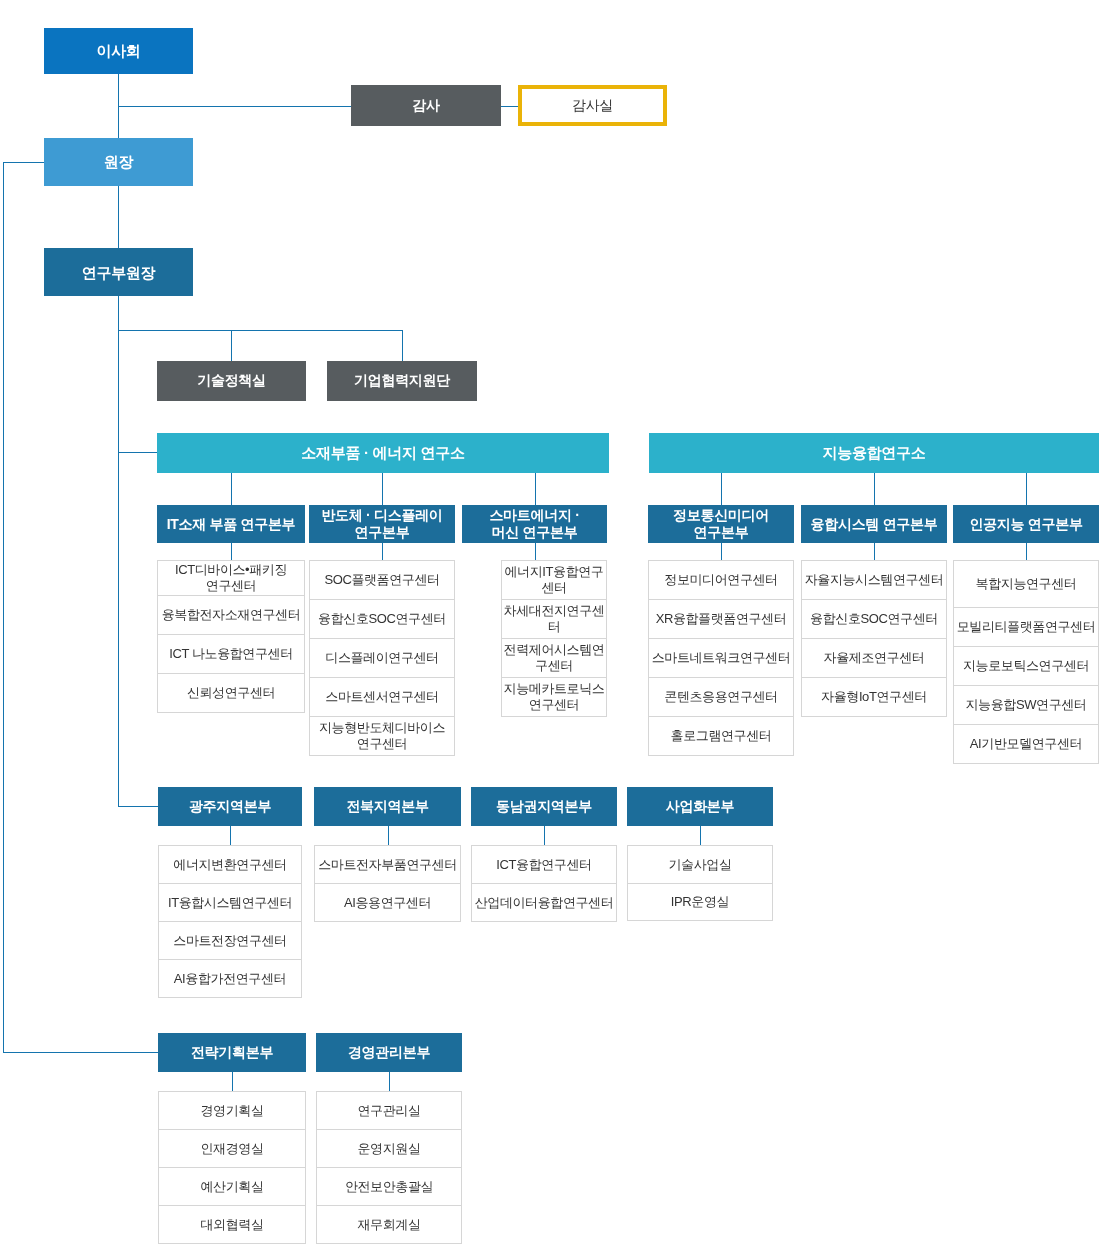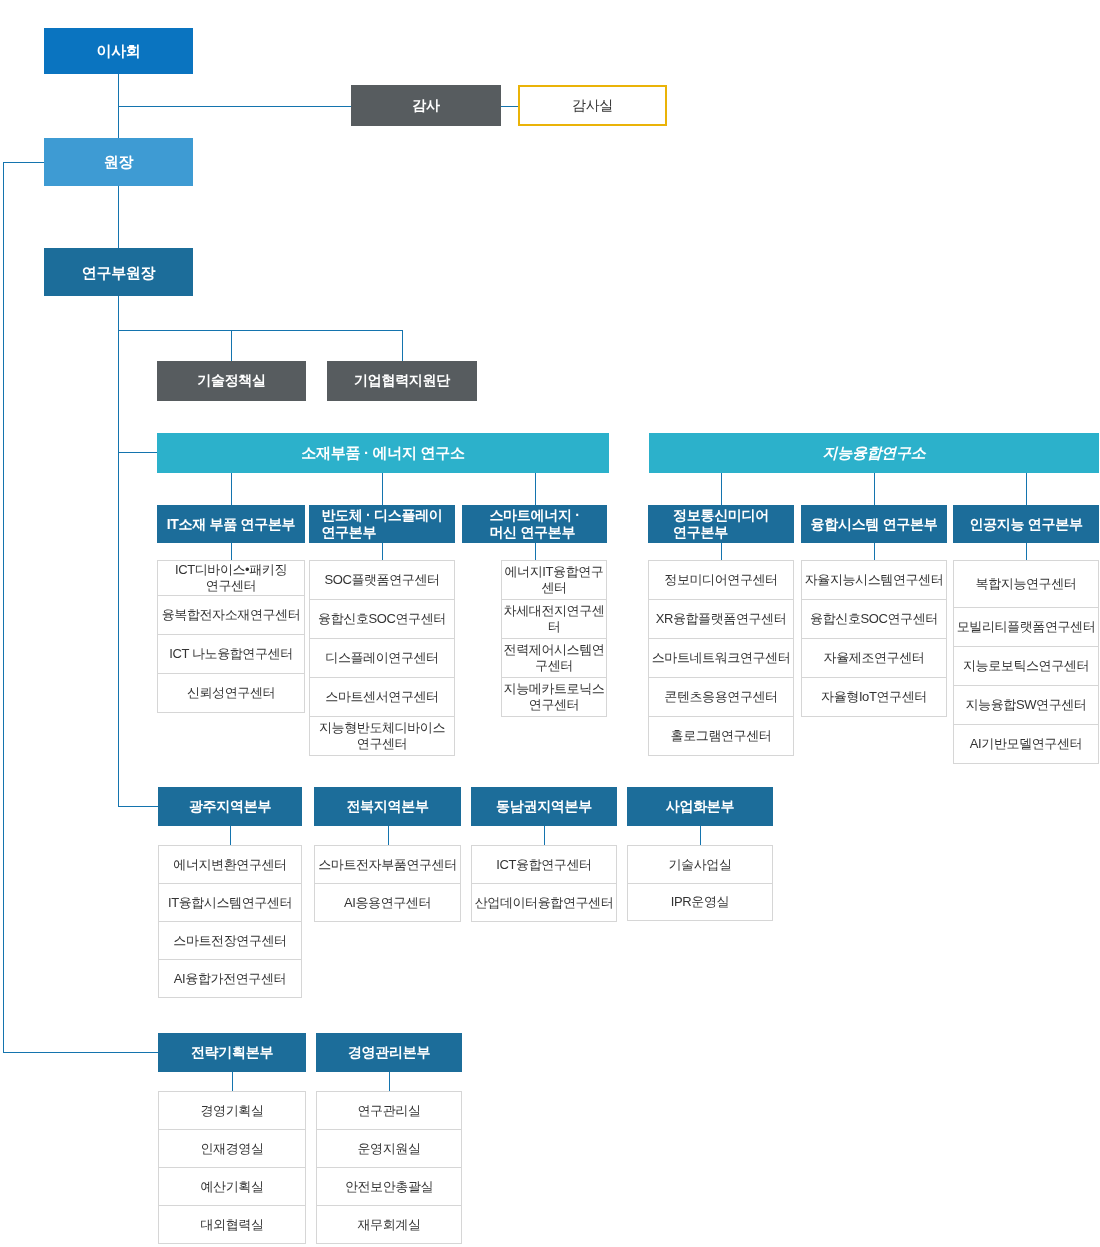--- a/index.html
+++ b/index.html
@@ -1,28 +1,28 @@
 <!DOCTYPE html>
 <html><head>
 <meta charset="utf-8">
 <style>
   html,body{margin:0;padding:0;background:#fff;}
   body{font-family:"Liberation Sans","DejaVu Sans",sans-serif;}
   #canvas{position:relative;width:1100px;height:1247px;background:#fff;overflow:hidden;}
   .box{
     position:absolute;box-sizing:border-box;
     display:flex;align-items:center;justify-content:center;
-    text-align:left;white-space:pre-line;letter-spacing:-0.3px;
+    text-align:center;white-space:pre-line;letter-spacing:-0.3px;
   }
   .blue  {background:#0a74c0;color:#fff;font-weight:700;font-size:15px;}
   .lblue {background:#3e9bd3;color:#fff;font-weight:700;font-size:15px;}
   .dblue {background:#1c6d9a;color:#fff;font-weight:700;font-size:14px;line-height:17px;}
   .cyan  {background:#2cb1cb;color:#fff;font-weight:700;font-size:15px;}
   .gray  {background:#575c5f;color:#fff;font-weight:700;font-size:14px;}
-  .white {background:#fff;border:2px solid #eab308;color:#333;font-size:14px;}
+  .white {background:#fff;border:4px solid #eab308;color:#333;font-size:14px;}
   .stack{position:absolute;box-sizing:border-box;}
   .cell{
     box-sizing:border-box;background:#fff;border:1px solid #d6d6d6;margin-top:-1px;
     display:flex;align-items:center;justify-content:center;
     text-align:center;white-space:pre-line;
     font-size:13px;line-height:16px;color:#333;letter-spacing:-0.4px;
   }
   .cell:first-child{margin-top:0;}
   .line{position:absolute;background:#1474ae;}
 </style>
@@ -40,21 +40,21 @@
   <div class="box lblue" style="left:44px;top:138px;width:149px;height:48px;">원장</div>
 
   <div class="box dblue" style="left:44px;top:248px;width:149px;height:48px;font-size:15px;">연구부원장</div>
 
   <div class="box gray" style="left:157px;top:361px;width:149px;height:40px;">기술정책실</div>
 
   <div class="box gray" style="left:327px;top:361px;width:150px;height:40px;">기업협력지원단</div>
 
   <div class="box cyan" style="left:157px;top:433px;width:452px;height:40px;">소재부품 · 에너지 연구소</div>
 
-  <div class="box cyan" style="left:649px;top:433px;width:450px;height:40px;font-style:italic;">지능융합연구소</div>
+  <div class="box cyan" style="left:649px;top:433px;width:450px;height:40px;">지능융합연구소</div>
 
 <div class="box dblue" style="left: 157px; top: 505px; width: 148px; height: 38px;">IT소재 부품 연구본부</div>
     <div class="line" style="left: 231px; top: 473px; width: 1px; height: 32px;"></div>
     <div class="line" style="left: 231px; top: 543px; width: 1px; height: 17px;"></div>
     <div class="stack" style="left: 157px; top: 560px; width: 148px;">
       <div class="cell" style="height: 36px;">ICT디바이스•패키징
 연구센터</div>
       <div class="cell" style="height: 40px;">융복합전자소재연구센터</div>
       <div class="cell" style="height: 40px;">ICT 나노융합연구센터</div>
       <div class="cell" style="height: 40px;">신뢰성연구센터</div>

